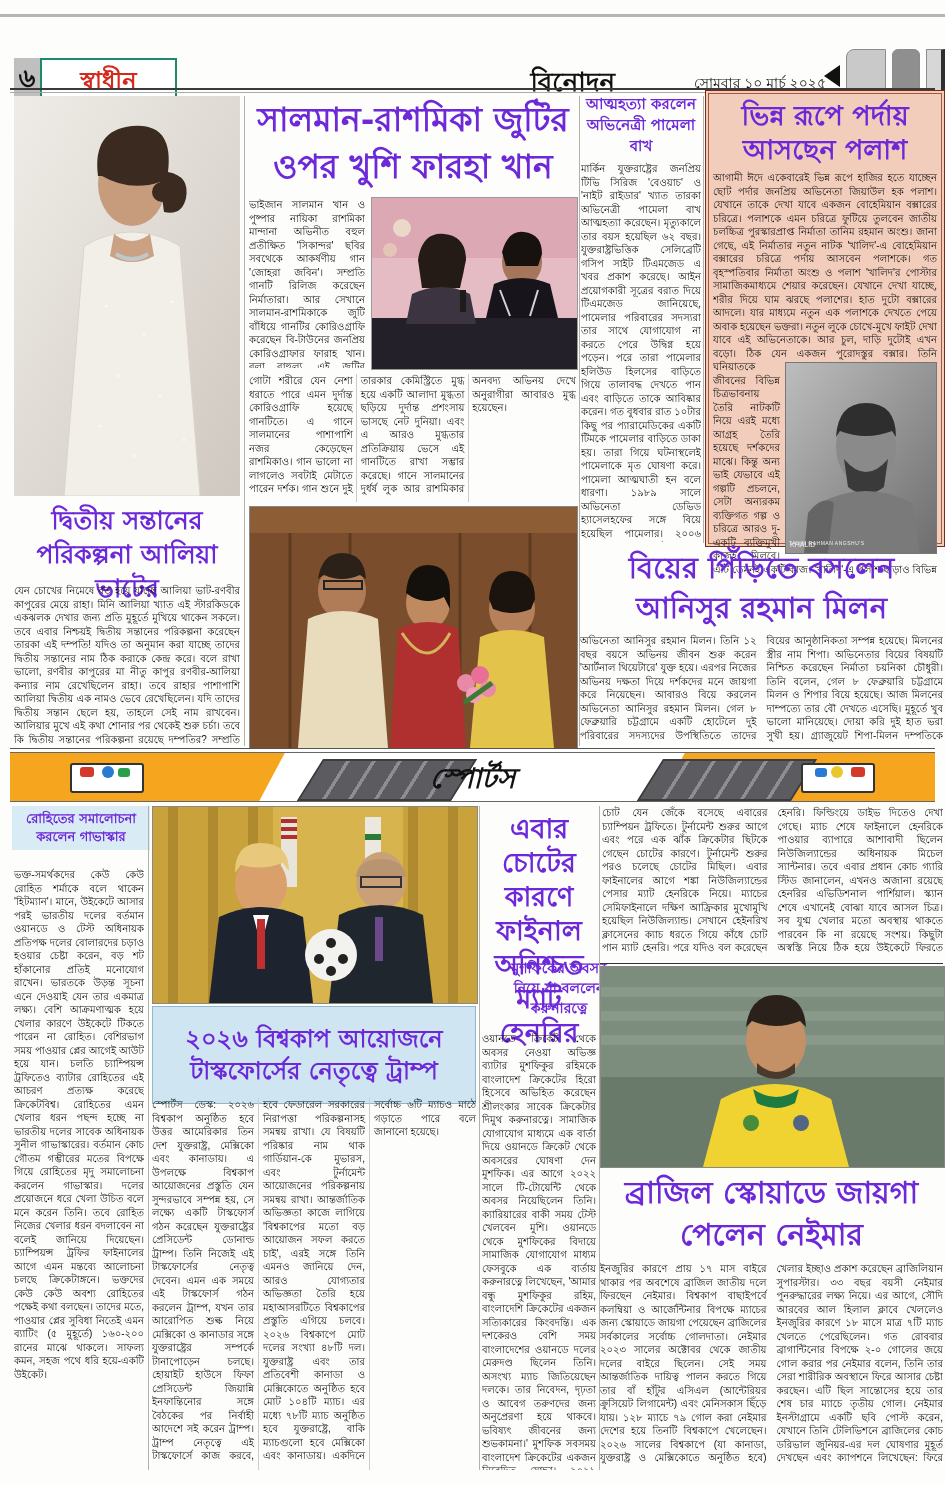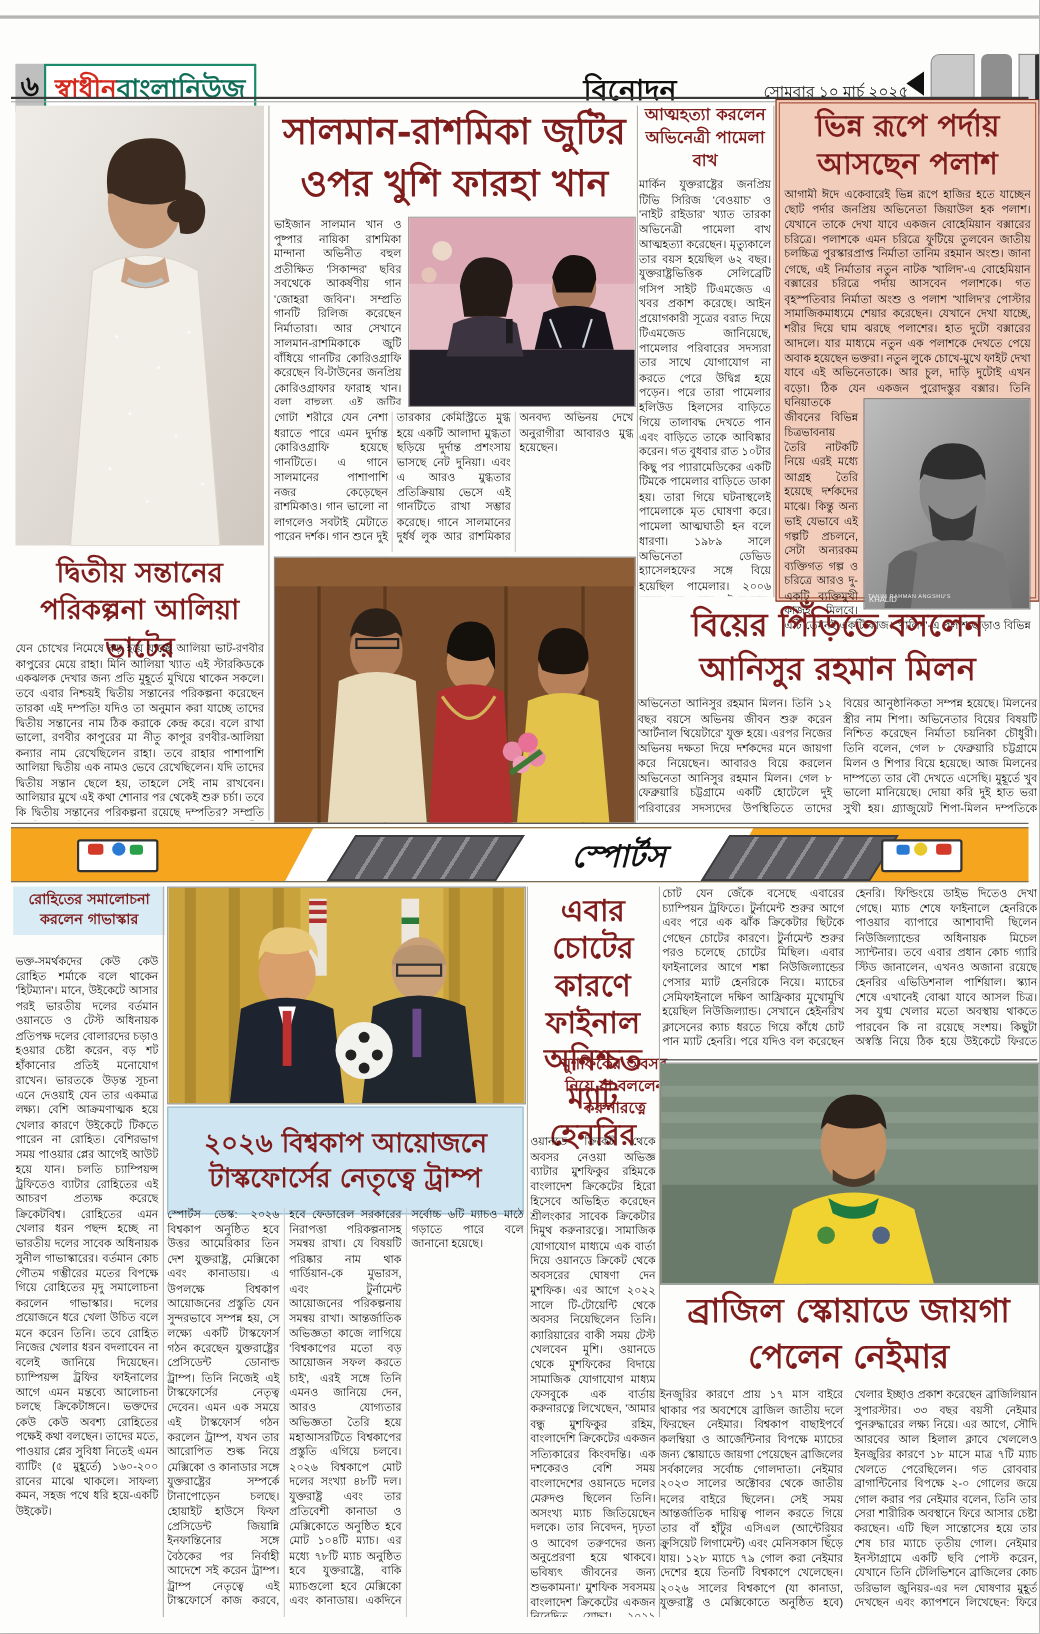--- a/index.html
+++ b/index.html
@@ -7,37 +7,37 @@
         font-family:"Liberation Sans","DejaVu Sans",sans-serif;color:#111;overflow:hidden;
         box-shadow:0 0 8px rgba(0,0,0,.4);}
   .scan-top{position:absolute;left:0;top:14px;width:945px;height:3px;background:#b5b5b5;}
   
   .hdr{position:absolute;left:0;top:24px;width:945px;height:64px;}
   .hdr-rule{position:absolute;left:10px;top:88px;width:925px;height:0;border-top:2px solid #3a3a3a;}
   .hdr-rule2{position:absolute;left:10px;top:92px;width:925px;height:0;border-top:1px solid #aaa;}
   .pageno{position:absolute;left:14px;top:34px;width:26px;height:44px;background:#bfbfbf;
           color:#111;font-size:26px;font-weight:bold;display:flex;align-items:center;justify-content:center;}
   .masthead{position:absolute;left:40px;top:34px;height:40px;padding:2px 8px;border:2px solid #1d8a6b;
-            background:#fff;display:flex;align-items:center;gap:0;}
+            background:#fff;display:flex;align-items:center;gap:16px;flex-direction:column;}
   .masthead .w1{color:#d42a1e;font-weight:bold;font-size:24px;font-family:"DejaVu Serif",serif;}
   .masthead .w2{color:#0f6e57;font-weight:bold;font-size:24px;font-family:"DejaVu Serif",serif;}
   .section-title{position:absolute;left:330px;top:38px;width:285px;text-align:right;
                  font-size:26px;font-weight:bold;font-family:"DejaVu Serif",serif;}
   .date{position:absolute;left:660px;top:48px;width:200px;text-align:center;font-size:14px;}
   .nav-icons{position:absolute;right:0;top:22px;height:60px;display:flex;align-items:center;gap:6px;}
   .tri{width:0;height:0;border-top:11px solid transparent;border-bottom:11px solid transparent;
        border-right:16px solid #111;}
   .tab-btn{width:38px;height:52px;background:#c9c9c9;border:1px solid #8c8c8c;border-radius:8px 0 0 8px;}
   .tab-btn.inner{width:26px;background:#8f8f8f;border-radius:6px;}
   .tab-btn.edge{width:14px;border-radius:0;background:#d7d7d7;border-right:4px solid #2f2f2f;}
   
   .vrule{position:absolute;width:0;border-left:1px solid #b5b0a8;}
   .hline{position:absolute;height:0;border-top:1px solid #555;}
   .body-txt{font-size:10px;line-height:13.5px;text-align:justify;overflow:hidden;}
-  .headline{font-family:"DejaVu Serif",serif;font-weight:bold;text-align:center;color:#7f1d1d;}
+  .headline{font-family:"DejaVu Serif",serif;font-weight:bold;text-align:center;color:#6d28d9;}
   
   .alia-photo{position:absolute;left:14px;top:96px;width:226px;height:400px;}
   .alia-hl{position:absolute;left:10px;top:504px;width:234px;font-size:25px;line-height:34px;}
   .alia-body{position:absolute;left:14px;top:584px;width:226px;height:162px;}
   .salman-hl{position:absolute;left:250px;top:96px;width:326px;font-size:33px;line-height:47px;}
   .salman-lead{position:absolute;left:249px;top:198px;width:116px;height:170px;}
   .salman-photo{position:absolute;left:371px;top:197px;width:205px;height:171px;border:1px solid #999;}
   .salman-more{position:absolute;left:249px;top:374px;width:327px;height:128px;column-count:3;column-gap:8px;
                column-rule:1px solid #ccc;column-fill:auto;}
   .family-photo{position:absolute;left:249px;top:506px;width:327px;height:241px;border:1px solid #888;}
@@ -50,21 +50,21 @@
   .palash-img{float:right;width:150px;height:190px;margin:2px 0 2px 5px;position:relative;border:1px solid #777;}
   .palash-cap{position:absolute;left:3px;bottom:3px;color:#eee;font-size:5px;letter-spacing:.5px;}
   .milon-hl{position:absolute;left:580px;top:548px;width:363px;font-size:29px;line-height:40px;}
   .milon-body{position:absolute;left:580px;top:634px;width:363px;height:112px;column-count:2;column-gap:10px;
               column-fill:auto;}
   
   .banner{position:absolute;left:10px;top:752px;width:925px;height:48px;background:#f6a51f;overflow:hidden;
           border-top:1px solid #666;border-bottom:1px solid #666;}
   .banner-center{position:absolute;left:262px;top:0;width:400px;height:48px;background:#fff;
                  transform:skewX(-28deg);}
-  .banner-title{position:absolute;left:330px;top:4px;width:265px;text-align:right;font-size:28px;
+  .banner-title{position:absolute;left:330px;top:4px;width:265px;text-align:center;font-size:28px;
                 font-weight:bold;font-style:italic;font-family:"DejaVu Serif",serif;color:#111;z-index:3;}
   .ramp{position:absolute;top:6px;width:150px;height:38px;background:#5c5c60;transform:skewX(-32deg);
         background-image:repeating-linear-gradient(90deg,#5c5c60 0 22px,#8e8e92 22px 26px);border:2px solid #3c3c3e;}
   .blob{position:absolute;border-radius:3px;}
   
   .gav-hl{position:absolute;left:12px;top:806px;width:134px;background:#d9ecf5;padding:4px 2px;
           font-size:13px;line-height:18px;}
   .gav-body{position:absolute;left:14px;top:868px;width:130px;height:600px;}
   .trump-photo{position:absolute;left:152px;top:806px;width:324px;height:196px;border:1px solid #888;}
   .trump-hl{position:absolute;left:152px;top:1006px;width:324px;background:#cfe6f2;border:1px solid #8fb8cc;

